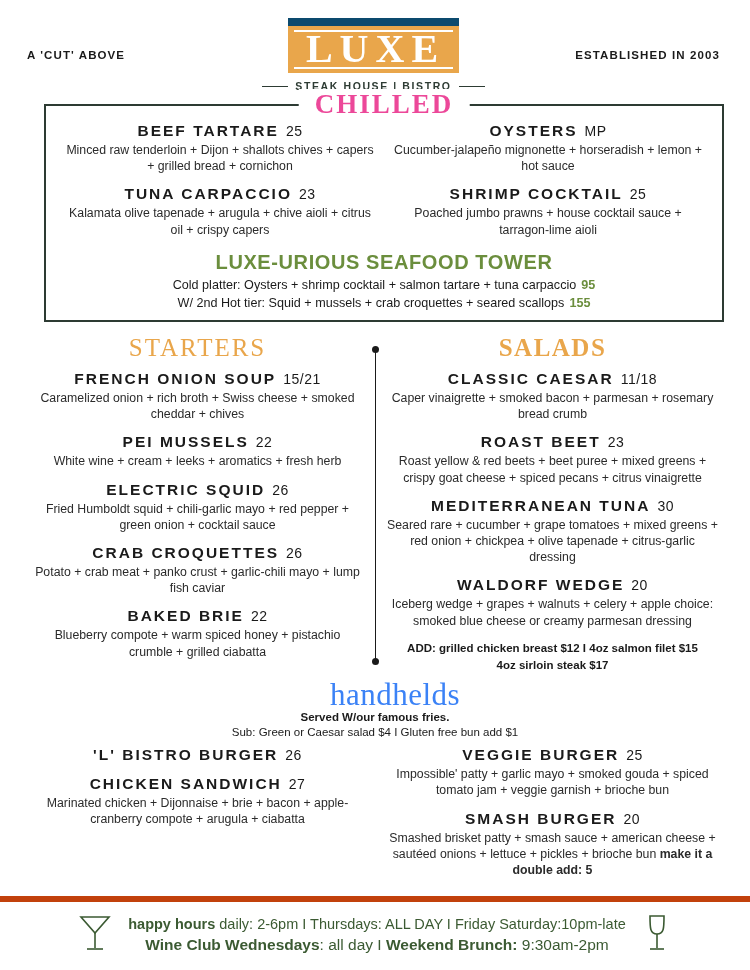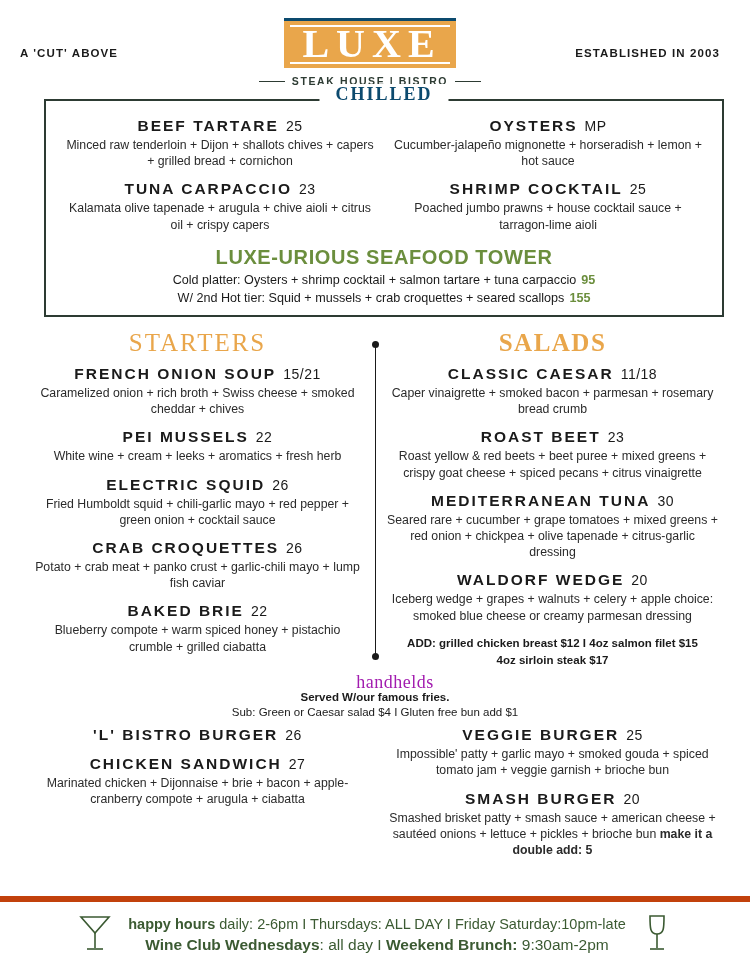--- a/index.html
+++ b/index.html
@@ -9,39 +9,39 @@
     background:#ffffff;
     font-family:"Liberation Sans", sans-serif;
     color:#1a1a1a;
     position:relative;
     overflow:hidden;
   }
 
   
   .header {
     display:flex; align-items:center; justify-content:space-between;
-    padding:18px 30px 6px 20px;
+    padding:18px 30px 6px 27px;
   }
   .header-side {
     font-size:11.5px; font-weight:bold; letter-spacing:1.1px; color:#1a1a1a;
     width:190px;
   }
   .header-side.right { text-align:right; }
   .logo-block { text-align:center; }
   .logo-word {
     display:inline-block;
     background:#e9a64b;
     color:#ffffff;
     font-family:"Liberation Serif", serif;
     font-weight:bold;
     font-size:40px;
     letter-spacing:7px;
     padding:3px 14px 4px 18px;
     line-height:1;
-    border-top:3px solid #0c4a6e;
+    border-top:8px solid #0c4a6e;
     position:relative;
   }
   .logo-word::before, .logo-word::after{
     content:"";
     position:absolute; left:6px; right:6px; height:2px; background:#fff;
   }
   .logo-word::before{ top:4px; }
   .logo-word::after{ bottom:4px; }
   .logo-sub {
     margin-top:7px;
@@ -55,21 +55,21 @@
     position:relative;
     margin:6px 26px 0 44px;
     border:2px solid #2d3b33;
     padding:16px 10px 10px 10px;
     min-height:215px;
   }
   .chilled-title {
     position:absolute; top:-17px; left:50%; transform:translateX(-50%);
     background:#ffffff; padding:0 16px;
     font-family:"Liberation Serif", serif;
-    font-weight:bold; font-size:18px; letter-spacing:2px; color:#0c4a6e;
+    font-weight:bold; font-size:27px; letter-spacing:2px; color:#ec4899;
   }
   .chilled-cols { display:flex; }
   .chilled-col { width:50%; padding:0 6px; }
 
   .item { text-align:center; margin-bottom:11px; }
   .item-name {
     font-weight:bold; letter-spacing:2px; font-size:15.5px; color:#1a1a1a;
     display:inline;
   }
   .item-price {
@@ -109,22 +109,22 @@
   }
   .section-title.bold { font-weight:bold; letter-spacing:1.5px; }
 
   .add-note {
     text-align:center; font-size:11.5px; font-weight:bold; margin-top:8px; line-height:1.45;
   }
 
   
   .handhelds-head { text-align:center; margin-top:4px; }
   .handhelds-title {
-    color:#a21caf; font-family:"Liberation Serif", serif;
-    font-size:18px; letter-spacing:0.5px;padding-left:40px;
+    color:#3b82f6; font-family:"Liberation Serif", serif;
+    font-size:31px; letter-spacing:0.5px;padding-left:40px;
   }
   .handhelds-sub1 { font-size:11.5px; font-weight:bold; margin-top:-2px; }
   .handhelds-sub2 { font-size:11.5px; margin-top:3px; }
 
   .hh { display:flex; margin-top:8px; padding:0 20px; }
   .hh-col { width:50%; padding:0 10px; }
 
   
   .footer {
     position:absolute; left:0; right:0; bottom:0;

